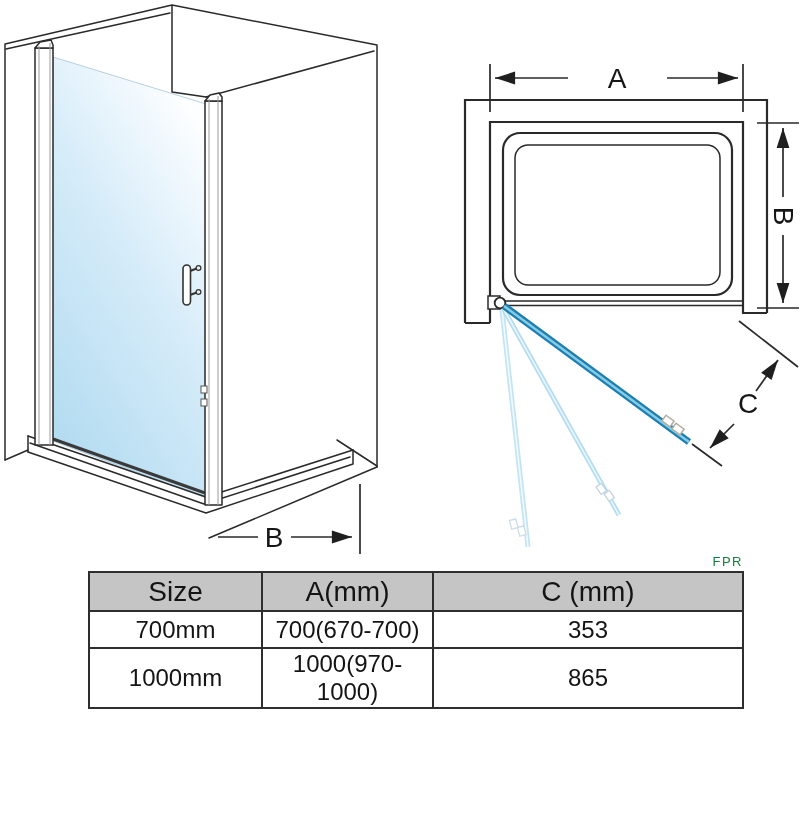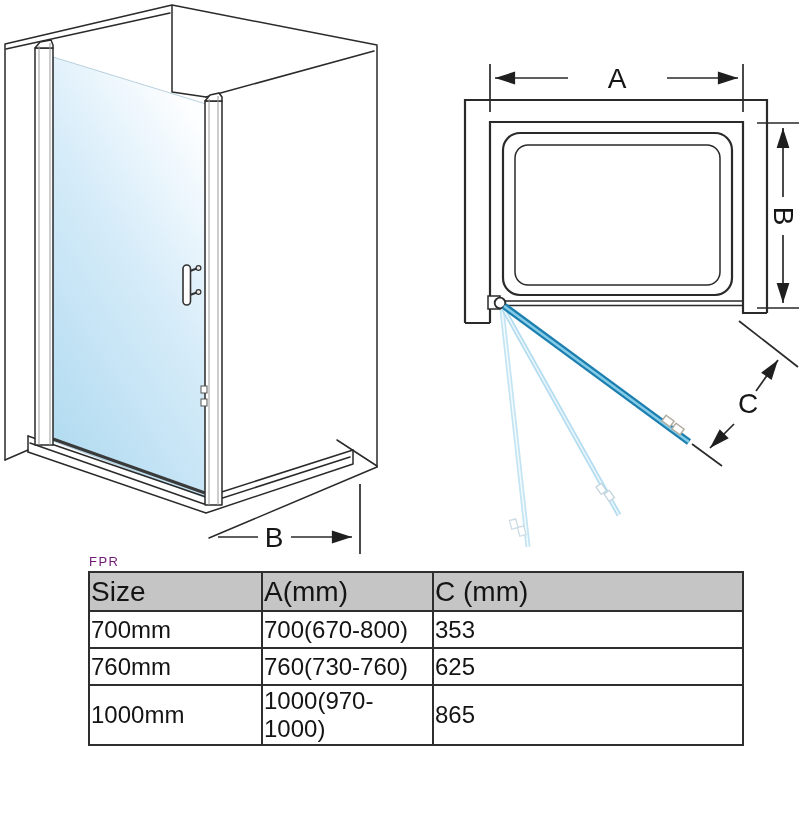--- a/index.html
+++ b/index.html
@@ -12,23 +12,23 @@
   
   .ln{fill:none;stroke:var(--line);stroke-width:1.5;stroke-linejoin:round;stroke-linecap:round;}
   .ln2{fill:none;stroke:var(--line);stroke-width:2.2;stroke-linejoin:miter;}
   .dim{fill:none;stroke:var(--line);stroke-width:1.7;}
   .thin{fill:none;stroke:#9a9a9a;stroke-width:1;}
   .white-part{fill:#ffffff;stroke:var(--line);stroke-width:1.5;stroke-linejoin:round;}
   .dimtext{font-family:"Liberation Sans",sans-serif;font-size:28px;fill:#161616;}
 
   
   .table-wrap{position:absolute;left:88px;top:554px;width:655px;}
-  .fpr{font-size:13px;color:#701a75;letter-spacing:1.5px;line-height:16px;margin:0 0 1px 1px;}
+  .fpr{font-size:13px;color:#15803d;letter-spacing:1.5px;line-height:16px;margin:0 0 1px 1px;text-align:right;}
   table.spec{border-collapse:collapse;table-layout:fixed;width:654px;}
-  table.spec th,table.spec td{border:2px solid #2e2e2e;text-align:left;vertical-align:middle;
+  table.spec th,table.spec td{border:2px solid #2e2e2e;text-align:center;vertical-align:middle;
         color:#141414;overflow:hidden;}
   table.spec th{background:var(--header-gray);font-weight:normal;font-size:28px;height:35px;}
   table.spec td{font-size:24px;height:33px;font-weight:normal;}
   col.c1{width:173px;} col.c2{width:171px;} col.c3{width:310px;}
 </style>
 </head>
 <body>
 
 <div class="page">
 
@@ -177,27 +177,22 @@
       <thead>
         <tr>
           <th>Size</th>
           <th>A(mm)</th>
           <th>C (mm)</th>
         </tr>
       </thead>
       <tbody>
           <tr>
             <td>700mm</td>
-            <td>700(670-800)</td>
+            <td>700(670-700)</td>
             <td>353</td>
-          </tr>
-          <tr>
-            <td>760mm</td>
-            <td>760(730-760)</td>
-            <td>625</td>
           </tr>
           <tr>
             <td>1000mm</td>
             <td>1000(970-1000)</td>
             <td>865</td>
           </tr>
         </tbody>
     </table>
   </div>
 

